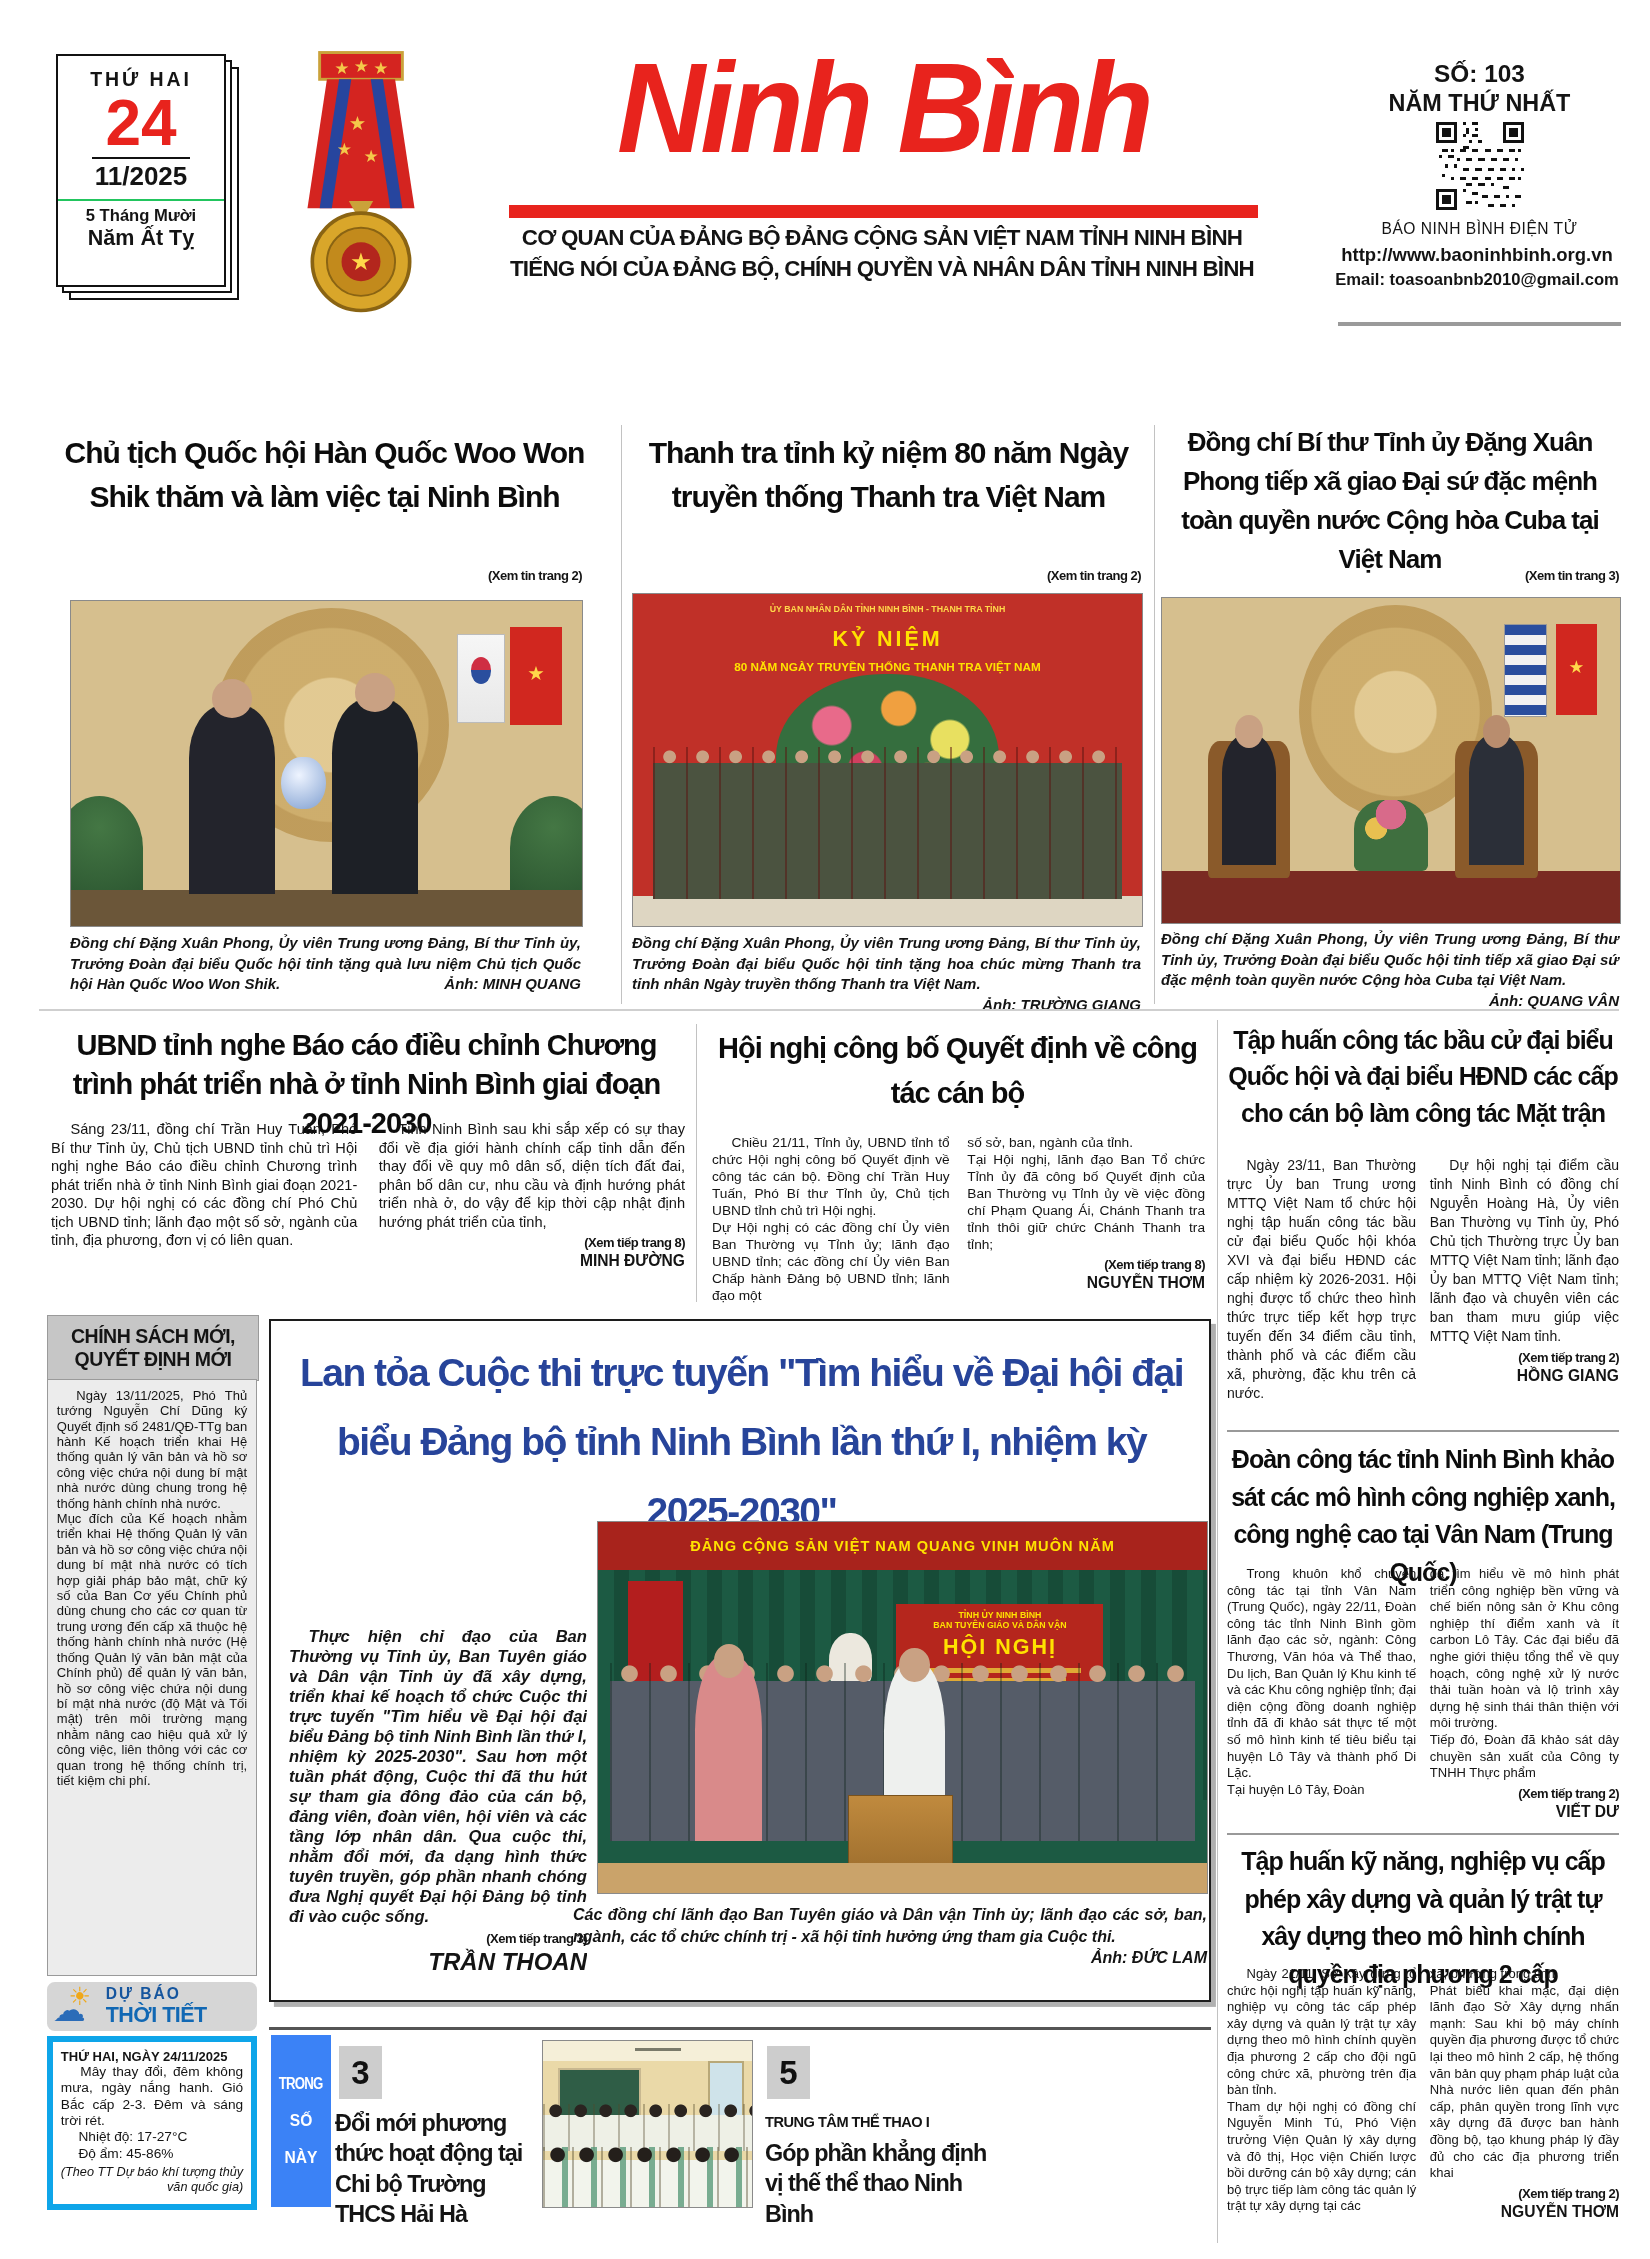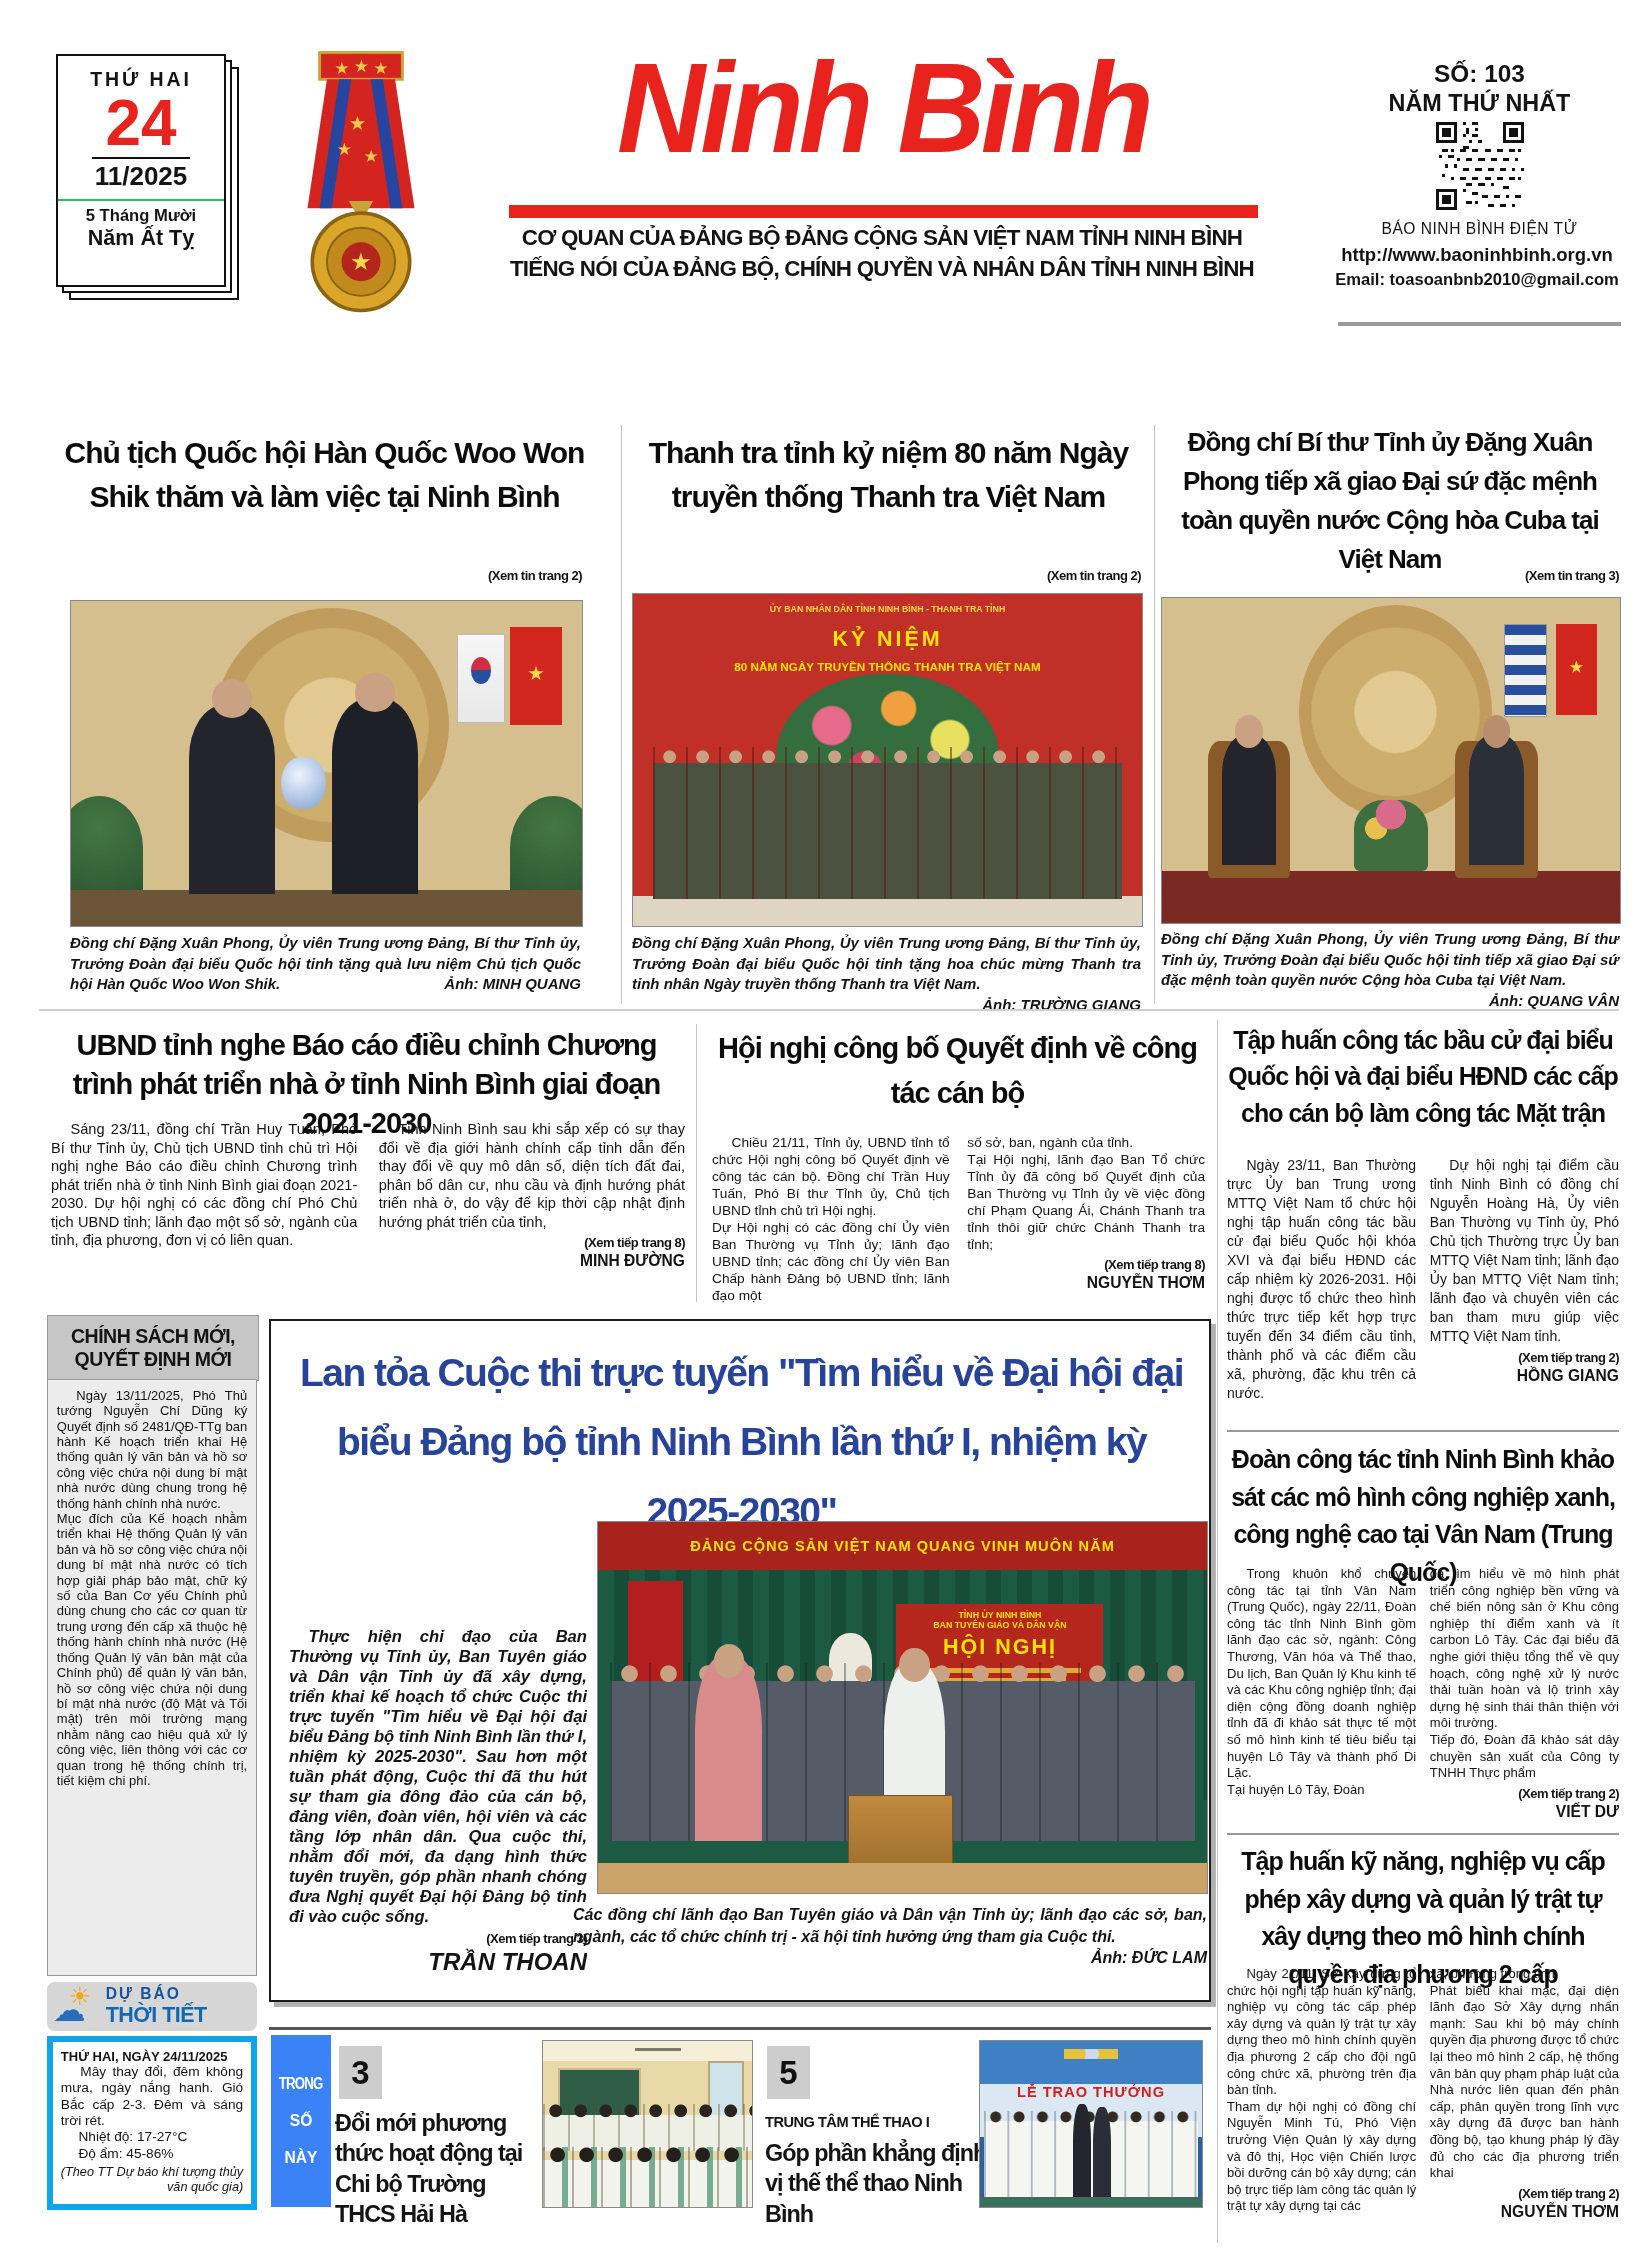--- a/index.html
+++ b/index.html
@@ -284,23 +284,15 @@
     <div class="ph" style="left:44%;top:4%;width:22%;height:2.9px;background:#7a7a6a;"></div>
     <div class="ph" style="left:7%;top:16%;width:38%;height:30%;background:#2f5d46;border:2.9px solid #c8b890;"></div>
     <div class="ph" style="right:4%;top:12%;width:15%;height:32%;background:#cfe3ea;border:2px solid #b8a878;"></div>
     <div class="crowd" style="left:0;bottom:34%;width:100%;height:28%;background-image:linear-gradient(90deg,rgba(80,70,40,.35) 0 2px,rgba(0,0,0,0) 2px),radial-gradient(circle at 12.7px 6.8px,#2a2420 0 5.9px,rgba(0,0,0,0) 6.8px),linear-gradient(180deg,rgba(0,0,0,0) 0 10.7px,#eef0e6 10.7px);background-size:25px 100%;"></div>
     <div class="crowd" style="left:0;bottom:0;width:100%;height:36%;background-image:linear-gradient(90deg,rgba(80,70,40,.4) 0 2px,rgba(0,0,0,0) 2px),radial-gradient(circle at 14.6px 7.8px,#241f1b 0 6.8px,rgba(0,0,0,0) 7.8px),linear-gradient(90deg,rgba(0,0,0,0) 0 19.5px,rgba(90,154,122,.8) 19.5px 25px,rgba(0,0,0,0) 25px),linear-gradient(180deg,rgba(0,0,0,0) 0 12.7px,#f2f4ec 12.7px);background-size:29px 100%;"></div>
   </div>
 
   <div class="numbox" style="left:767px;top:2046px;">5</div>
   <div class="abs" style="left:765px;top:2114px;width:234px;font-weight:bold;font-size:14.6px;letter-spacing:-0.5px;">TRUNG TÂM THỂ THAO I</div>
   <div class="abs" style="left:765px;top:2138px;width:229px;font-weight:bold;font-size:23.4px;line-height:1.3;letter-spacing:-1px;">Góp phần khẳng định vị thế thể thao Ninh Bình</div>
-  <div class="photo" style="left:979px;top:2040px;width:222px;height:166px;background:linear-gradient(180deg,#3f7fc4 0 26%,#dbe8f4 26% 58%,#2e5f9e 58% 100%);">
-    <div class="ph" style="left:38%;top:5%;width:24%;height:6%;background:radial-gradient(circle at 15% 50%,#e8c23a 0 28%,transparent 30%),radial-gradient(circle at 50% 50%,#d0d8e8 0 28%,transparent 30%),radial-gradient(circle at 85% 50%,#e8c23a 0 28%,transparent 30%);"></div>
-    <div class="ph ctr" style="left:0;top:26%;width:100%;color:#d02020;font-weight:bold;font-size:14.6px;letter-spacing:1px;">LỄ TRAO THƯỞNG</div>
-    <div class="crowd" style="left:2%;bottom:6%;width:96%;height:52%;background-image:linear-gradient(90deg,rgba(30,50,80,.3) 0 2px,rgba(0,0,0,0) 2px),radial-gradient(circle at 11.7px 5.9px,#332a22 0 4.9px,rgba(0,0,0,0) 5.9px),linear-gradient(180deg,rgba(0,0,0,0) 0 9.8px,#f5f5f2 9.8px);background-size:23.4px 100%;"></div>
-    <div class="ph" style="left:42%;bottom:6%;width:8%;height:56%;background:#23262e;border-radius:40% 40% 0 0;"></div>
-    <div class="ph" style="left:51%;bottom:6%;width:8%;height:54%;background:#2b2e38;border-radius:40% 40% 0 0;"></div>
-    <div class="ph" style="left:0;bottom:0;width:100%;height:6%;background:#3a6f5e;"></div>
-  </div>
 
 </div>
 
 
 </body></html>

